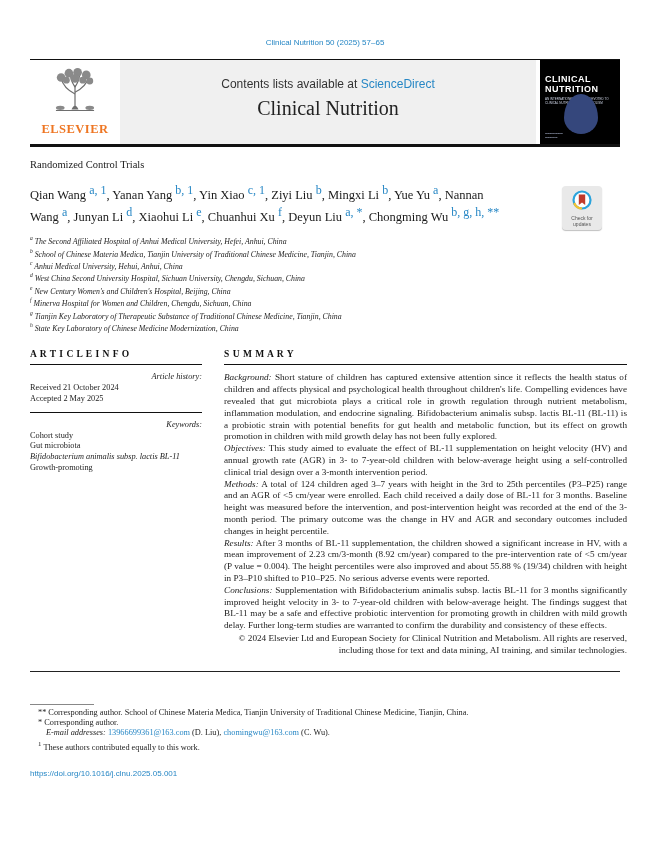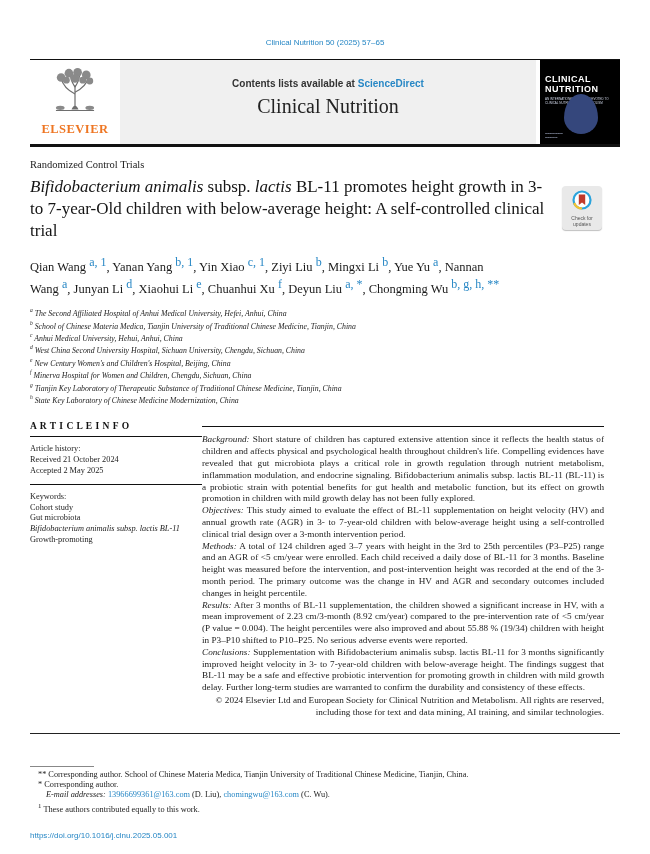--- a/index.html
+++ b/index.html
@@ -7,21 +7,21 @@
   a.link{color:#2787c5;text-decoration:none;cursor:pointer;}
   
   .citation{padding-top:38px;text-align:center;font-family:"Liberation Sans",sans-serif;font-size:8px;color:#2787c5;}
   
   .banner-wrap{margin:12px 30px 0 30px;border-top:1.5px solid #111;border-bottom:3px solid #111;}
   .banner{display:flex;align-items:stretch;height:84px;background:#fff;}
   .logo-box{width:90px;display:flex;flex-direction:column;align-items:center;justify-content:center;background:#fff;}
   .logo-box svg{width:52px;height:52px;}
   .elsevier-word{font-family:"Liberation Serif",serif;font-weight:bold;font-size:12.5px;color:#ee7623;letter-spacing:0.5px;margin-top:-2px;}
   .gray-box{flex:1;background:#f0f0f0;display:flex;flex-direction:column;align-items:center;justify-content:center;padding:4px 0;}
-  .contents-line{font-family:"Liberation Sans",sans-serif;font-size:10px;font-weight:bold;color:#333;text-align:right;}
+  .contents-line{font-family:"Liberation Sans",sans-serif;font-size:12px;font-weight:normal;color:#333;text-align:right;}
   .journal-big{font-family:"Liberation Serif",serif;font-size:20px;color:#222;margin:6px 0 8px 0;}
   .homepage-line{font-family:"Liberation Sans",sans-serif;font-size:8px;font-weight:bold;letter-spacing:1px;color:#333;}
   .cover{width:80px;background:#000000;position:relative;margin-left:4px;padding:6px 5px;box-sizing:border-box;overflow:hidden;}
   .cover .ct{font-family:"Liberation Sans",sans-serif;font-weight:bold;color:#fff;font-size:9px;line-height:10px;letter-spacing:0.5px;margin-top:8px;}
   .cover .cs{font-family:"Liberation Sans",sans-serif;color:#cdd4e6;font-size:3px;line-height:4px;margin-top:3px;}
   .cover .drop{position:absolute;left:24px;top:34px;width:34px;height:40px;background:#35477c;border-radius:50% 50% 50% 50%/60% 60% 40% 40%;}
   .cover .cf{position:absolute;left:5px;bottom:5px;right:5px;font-family:"Liberation Sans",sans-serif;color:#aeb8d2;font-size:2.5px;line-height:3.5px;}
   
   .section-label{margin:12px 30px 0 30px;font-size:10.5px;color:#222;}
   .title-wrap{position:relative;margin:6px 30px 0 30px;}
@@ -29,28 +29,28 @@
   .title .it{font-style:italic;}
   .badge{position:absolute;right:18px;top:10px;width:40px;height:44px;background:#e9e9e9;border-radius:4px;box-shadow:0 1px 1px rgba(0,0,0,0.25);display:flex;flex-direction:column;align-items:center;padding-top:3px;box-sizing:border-box;cursor:pointer;}
   .badge-label{font-family:"Liberation Sans",sans-serif;font-size:5px;line-height:5.5px;color:#555;text-align:center;margin-top:1px;}
   
   .authors{margin:12px 30px 0 30px;font-size:12.5px;line-height:16.5px;width:470px;color:#1a1a1a;}
   .authors sup{color:#2787c5;font-size:12px;margin-top:40px;}
   
   .affils{margin:9px 30px 0 30px;font-size:7.8px;line-height:9.8px;font-style:italic;color:#222;}
   .affils sup{font-size:5.5px;}
   
-  .columns{display:flex;margin:16px 46px 0 30px;}
+  .columns{display:flex;margin:16px 23px 0 30px;gap:22px;}
   .col-left{width:172px;flex:none;}
   .col-right{flex:1;}
   .col-head{font-size:9.5px;font-weight:bold;letter-spacing:0.5px;color:#111;}
   .head-rule{border:none;border-top:1.5px solid #111;margin:5px 0 7px 0;}
   .mid-rule{border:none;border-top:1px solid #111;margin:8px 0 7px 0;}
   .info-text{font-size:8.3px;line-height:10.6px;color:#1c1c1c;}
-  .info-label{}
+  .info-label{font-style:italic;text-align:right;}
   .kw-italic{font-style:italic;}
   .summary-text{font-size:9.2px;line-height:11.8px;text-align:justify;color:#1c1c1c;}
   .summary-text p{margin:0;}
   .plabel{font-style:italic;}
   .copyright{font-size:9.2px;line-height:11.8px;text-align:right;margin-top:1px;color:#1c1c1c;}
   .rule-thin{border:none;border-top:1px solid #222;margin:14px 30px 0 30px;}
   
   .footnotes{margin:32px 30px 0 30px;font-size:8.3px;line-height:10.4px;color:#1c1c1c;}
   .fn-rule{width:64px;border:none;border-top:1px solid #888;margin:0 0 3px 0;}
   .fn-indent{padding-left:8px;}
@@ -103,21 +103,20 @@
       <div class="ct"><span>CLINICAL</span><br><span>NUTRITION</span></div>
       <div class="cs">AN INTERNATIONAL JOURNAL DEVOTED TO CLINICAL NUTRITION AND METABOLISM</div>
       <div class="cf">▪▪▪▪▪▪▪▪▪▪▪▪▪▪▪▪▪▪▪▪<br>▪▪▪▪▪▪▪▪▪▪▪▪▪▪</div>
     </div>
   </div>
 </div>
 
 <div class="section-label">Randomized Control Trials</div>
 
 <div class="title-wrap">
-  <div class="title"><span class="it">Bifidobacterium animalis</span><span> subsp. </span><span class="it">lactis</span><span> BL-11 promotes height growth in 3- to 7-year-Old children with below-average height: A self-controlled clinical trial</span></div>
   <div class="badge">
     <span>
       <svg width="22" height="22" viewBox="0 0 22 22">
         <circle cx="11" cy="11" r="8.5" fill="#ffffff" stroke="#2ba3dc" stroke-width="2.2"></circle>
         <path d="M3.2 14 A8.5 8.5 0 0 0 11 19.5" fill="none" stroke="#f2c230" stroke-width="2.2"></path>
         <path d="M7.8 5.5 h6.4 v10.5 l-3.2 -2.6 l-3.2 2.6 z" fill="#c0392b"></path>
       </svg>
     </span>
     <div class="badge-label">Check for updates</div>
   </div>
@@ -150,20 +149,21 @@
     <hr class="mid-rule">
     <div class="info-text">
       <div class="info-label">Keywords:</div>
       <div>Cohort study</div>
       <div>Gut microbiota</div>
       <div class="kw-italic">Bifidobacterium animalis subsp. lactis BL-11</div>
       <div>Growth-promoting</div>
     </div>
   </div>
   <div class="col-right">
+    <div class="col-head">S U M M A R Y</div>
     <hr class="head-rule">
     <div class="summary-text">
       <p><span class="plabel">Background:</span><span> Short stature of children has captured extensive attention since it reflects the health status of children and affects physical and psychological health throughout children's life. Compelling evidences have revealed that gut microbiota plays a critical role in growth regulation through nutrient metabolism, inflammation modulation, and endocrine signaling. Bifidobacterium animalis subsp. lactis BL-11 (BL-11) is a probiotic strain with potential benefits for gut health and metabolic function, but its effect on growth promotion in children with mild growth delay has not been fully explored.</span></p>
       <p><span class="plabel">Objectives:</span><span> This study aimed to evaluate the effect of BL-11 supplementation on height velocity (HV) and annual growth rate (AGR) in 3- to 7-year-old children with below-average height using a self-controlled clinical trial design over a 3-month intervention period.</span></p>
       <p><span class="plabel">Methods:</span><span> A total of 124 children aged 3–7 years with height in the 3rd to 25th percentiles (P3–P25) range and an AGR of &lt;5 cm/year were enrolled. Each child received a daily dose of BL-11 for 3 months. Baseline height was measured before the intervention, and post-intervention height was recorded at the end of the 3-month period. The primary outcome was the change in HV and AGR and secondary outcomes included changes in height percentile.</span></p>
       <p><span class="plabel">Results:</span><span> After 3 months of BL-11 supplementation, the children showed a significant increase in HV, with a mean improvement of 2.23 cm/3-month (8.92 cm/year) compared to the pre-intervention rate of &lt;5 cm/year (P value = 0.004). The height percentiles were also improved and about 55.88 % (19/34) children with height in P3–P10 shifted to P10–P25. No serious adverse events were reported.</span></p>
       <p><span class="plabel">Conclusions:</span><span> Supplementation with Bifidobacterium animalis subsp. lactis BL-11 for 3 months significantly improved height velocity in 3- to 7-year-old children with below-average height. The findings suggest that BL-11 may be a safe and effective probiotic intervention for promoting growth in children with mild growth delay. Further long-term studies are warranted to confirm the durability and consistency of these effects.</span></p>
     </div>
     <div class="copyright">© 2024 Elsevier Ltd and European Society for Clinical Nutrition and Metabolism. All rights are reserved, including those for text and data mining, AI training, and similar technologies.</div>
   </div>

